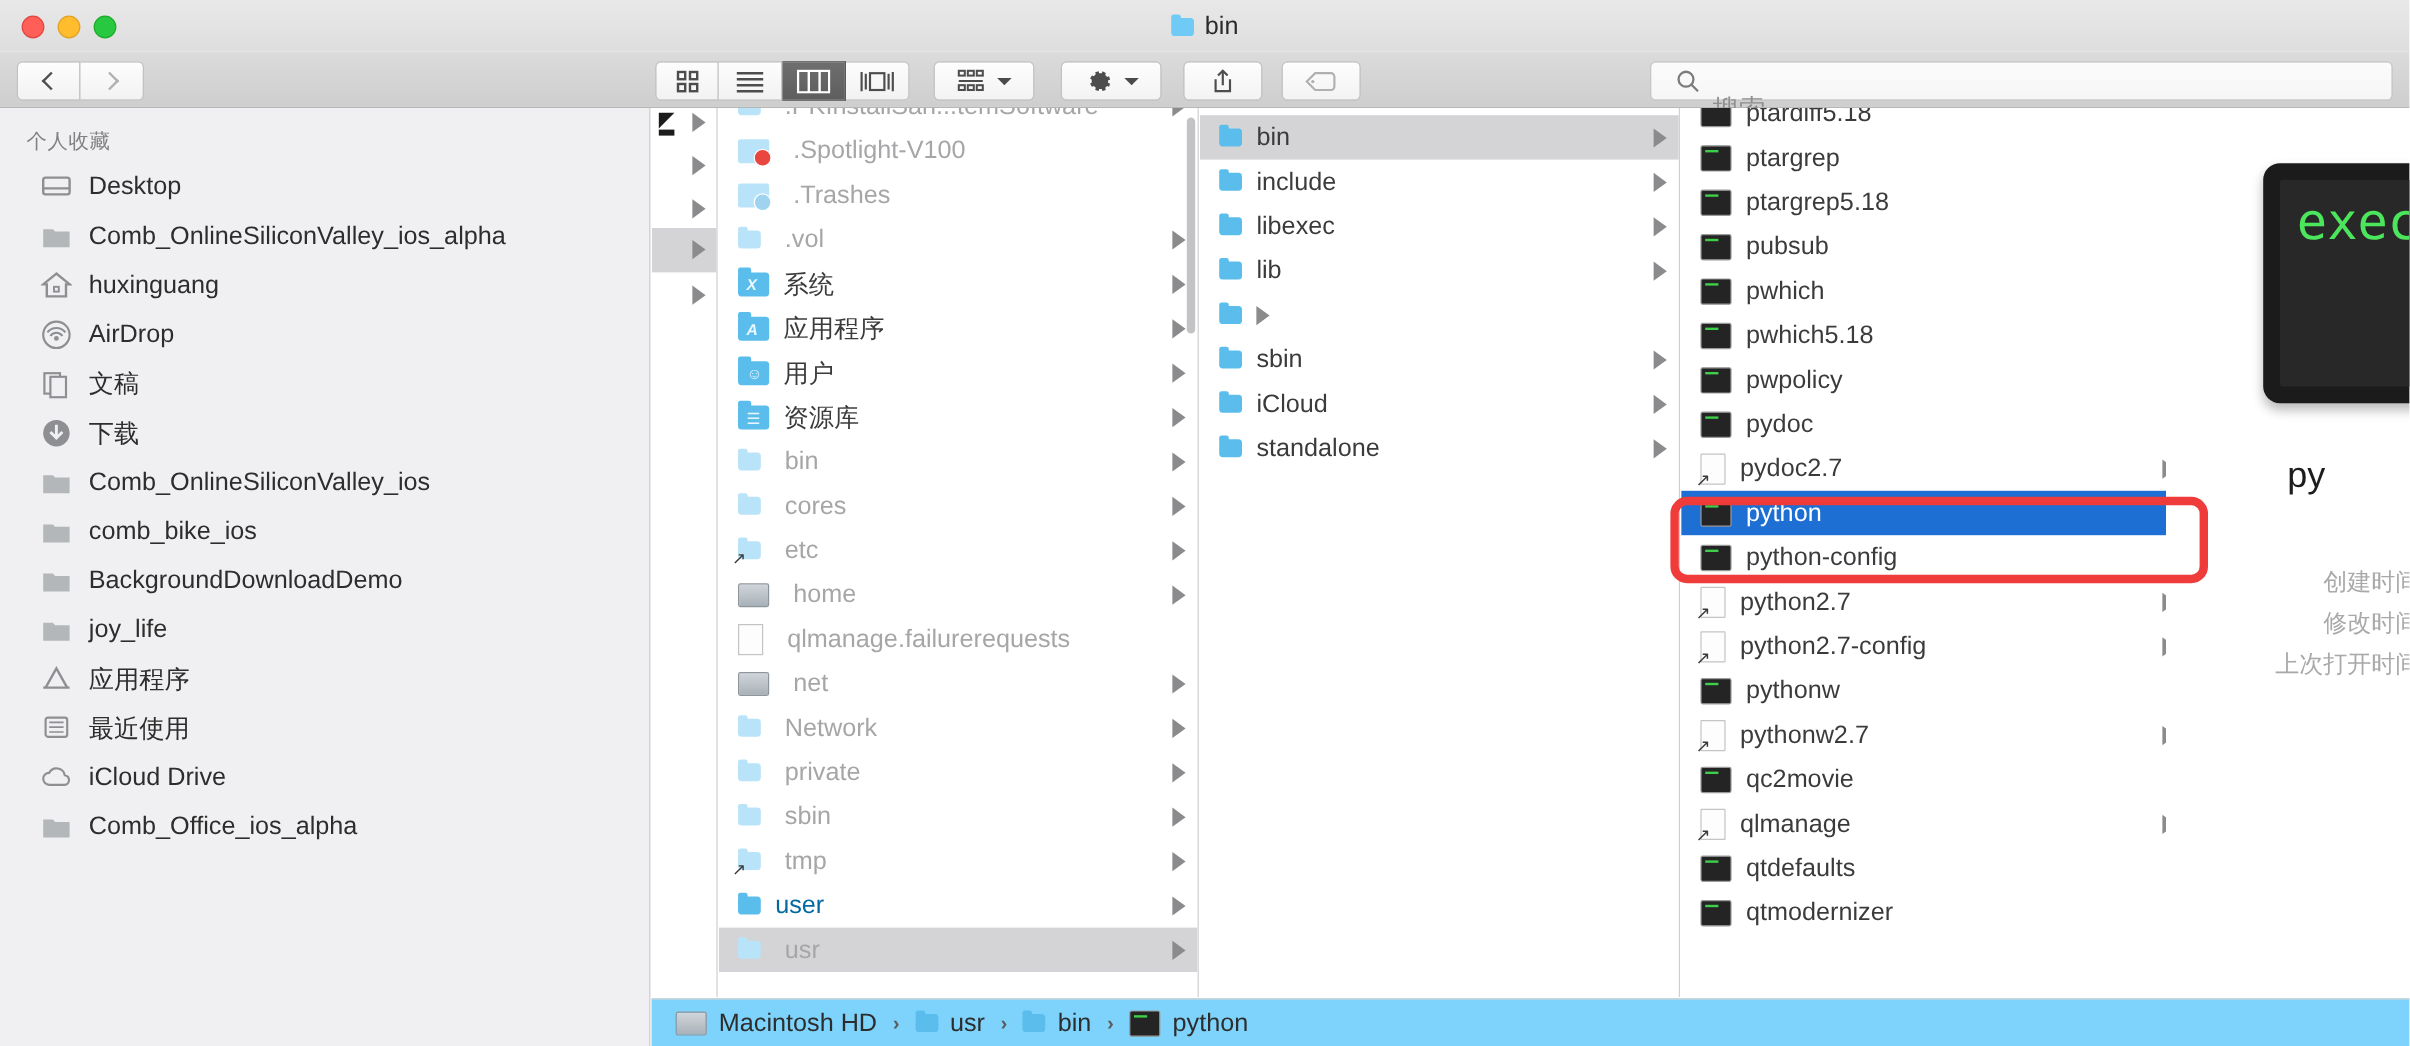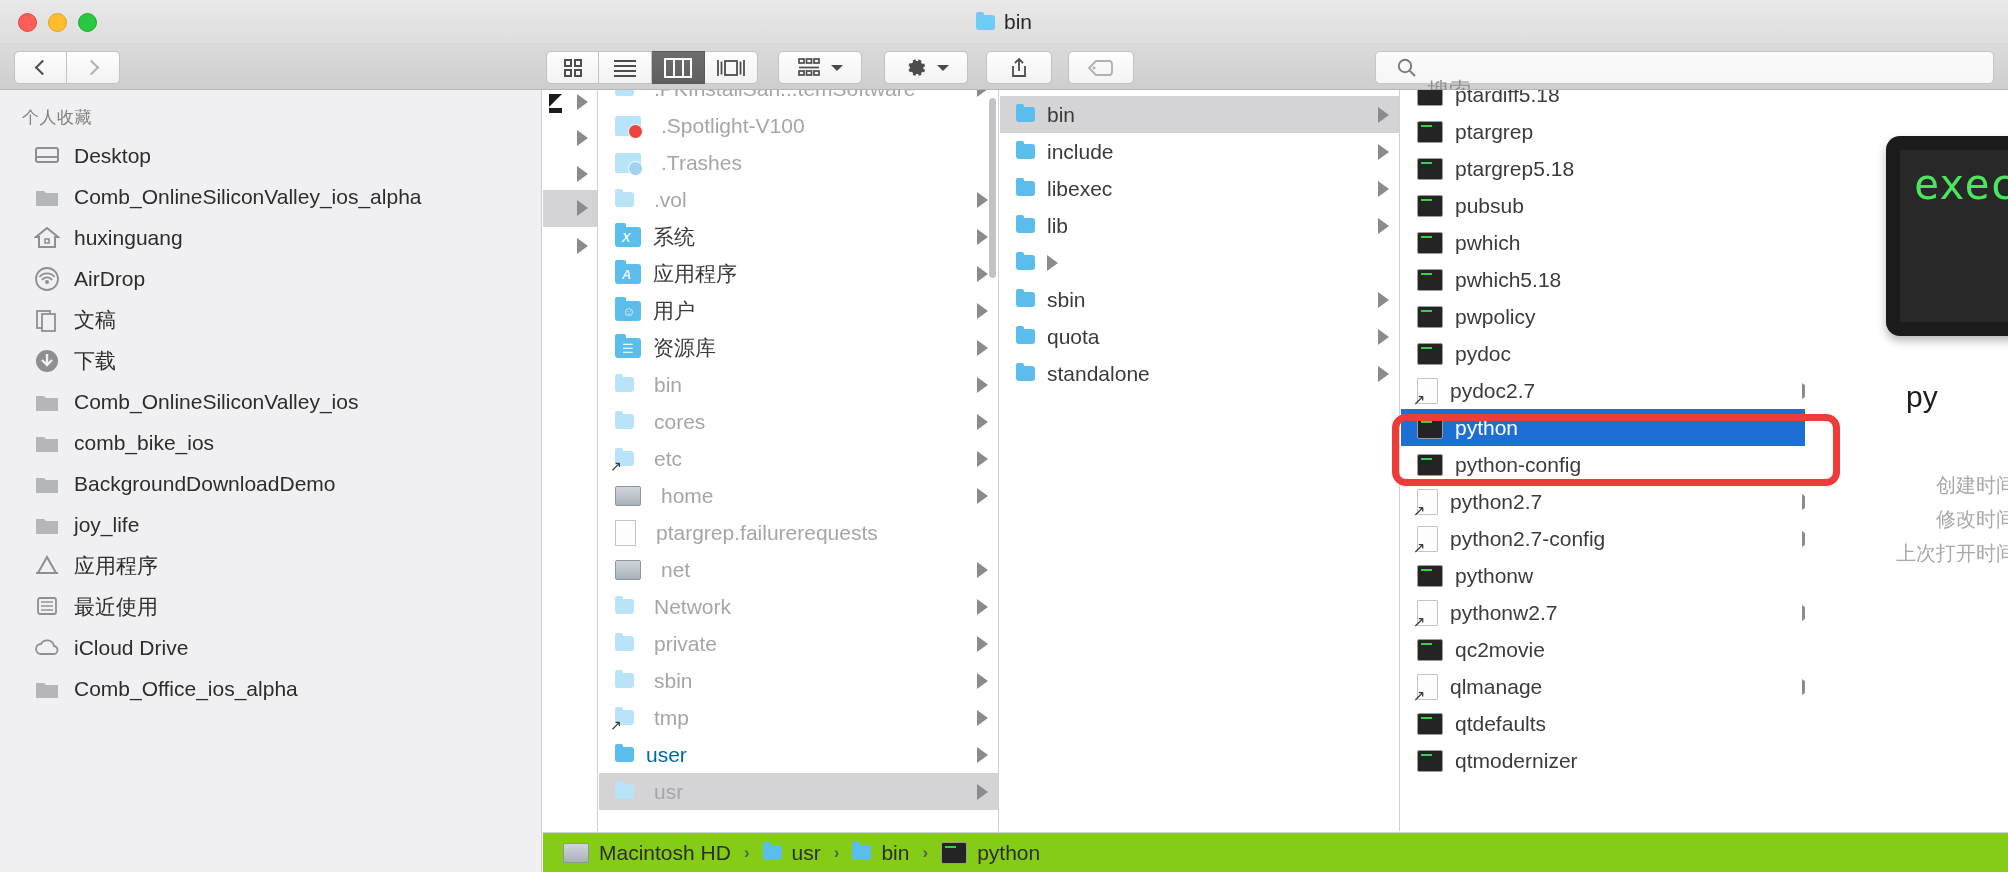--- a/index.html
+++ b/index.html
@@ -191,21 +191,21 @@
     position: absolute; left: 86px; top: 290px; font-size: 30px; color: #1d1d1d; white-space: nowrap;
   }
   .prev-meta { position: absolute; left: -90px; top: 378px; width: 300px; }
   .meta-row { display: flex; gap: 14px; font-size: 20px; color: #a9a9ab; height: 34px; align-items: center; justify-content: flex-end; }
   .meta-label { white-space: nowrap; }
   .meta-val { color: #6b6b6d; white-space: nowrap; }
 
   
   .pathbar {
     position: absolute; left: 543px; top: 832px; width: 1465px; height: 40px;
-    background: #84cc16; border-top: 1px solid #d3d3d5;
+    background: #7dd3fc; border-top: 1px solid #d3d3d5;
     display: flex; align-items: center; padding-left: 20px; gap: 11px;
     font-size: 21px; color: #2d2d2d;
   }
   .pb-sep { color: #5c5c5e; font-size: 17px; font-weight: 700; margin: 0 2px; }
   .pb-item { display: flex; align-items: center; gap: 10px; }
 
   
   .annot {
     position: absolute; left: 1392px; top: 414px; width: 448px; height: 72px;
     border: 7px solid #ef3b39; border-radius: 14px; pointer-events: none;
@@ -525,21 +525,21 @@
             <span class="name">etc</span>
             <span class="disc"></span>
           </div>
           <div class="row dim">
             <span class="ico drive"></span>
             <span class="name">home</span>
             <span class="disc"></span>
           </div>
           <div class="row dim">
             <span class="ico doc"></span>
-            <span class="name">ptargrep.failurerequests</span>
+            <span class="name">qlmanage.failurerequests</span>
             <span class="disc hidden"></span>
           </div>
           <div class="row dim">
             <span class="ico drive"></span>
             <span class="name">net</span>
             <span class="disc"></span>
           </div>
           <div class="row dim">
             <span class="folder sm pale"></span>
             <span class="name">Network</span>
@@ -602,21 +602,21 @@
             <span class="folder sm dark"></span>
             <span class="disc"></span>
           </div>
           <div class="row">
             <span class="folder sm dark"></span>
             <span class="name">sbin</span>
             <span class="disc"></span>
           </div>
           <div class="row">
             <span class="folder sm dark"></span>
-            <span class="name">quota</span>
+            <span class="name">iCloud</span>
             <span class="disc"></span>
           </div>
           <div class="row">
             <span class="folder sm dark"></span>
             <span class="name">standalone</span>
             <span class="disc"></span>
           </div>
         </div>
     </div>
 

